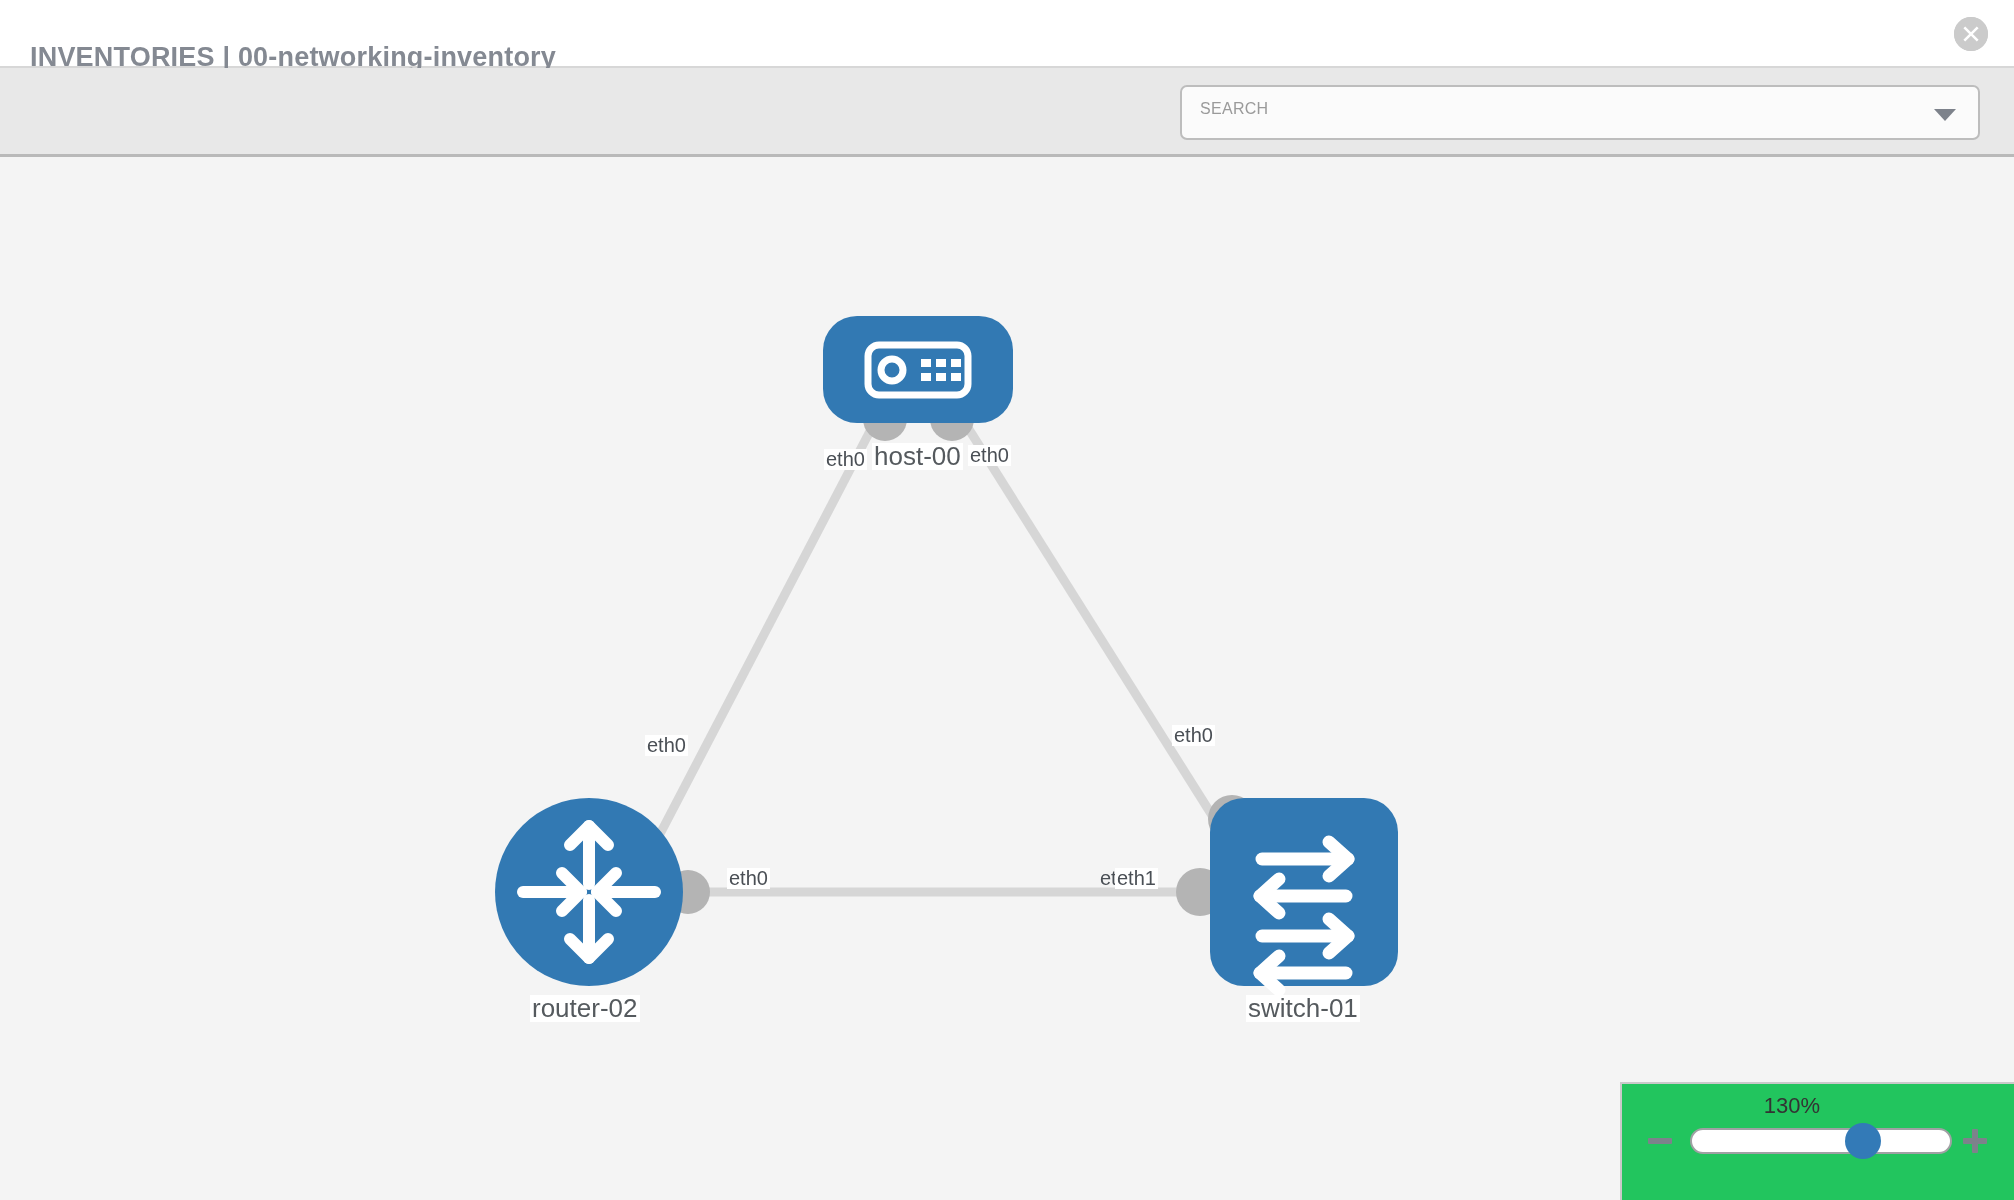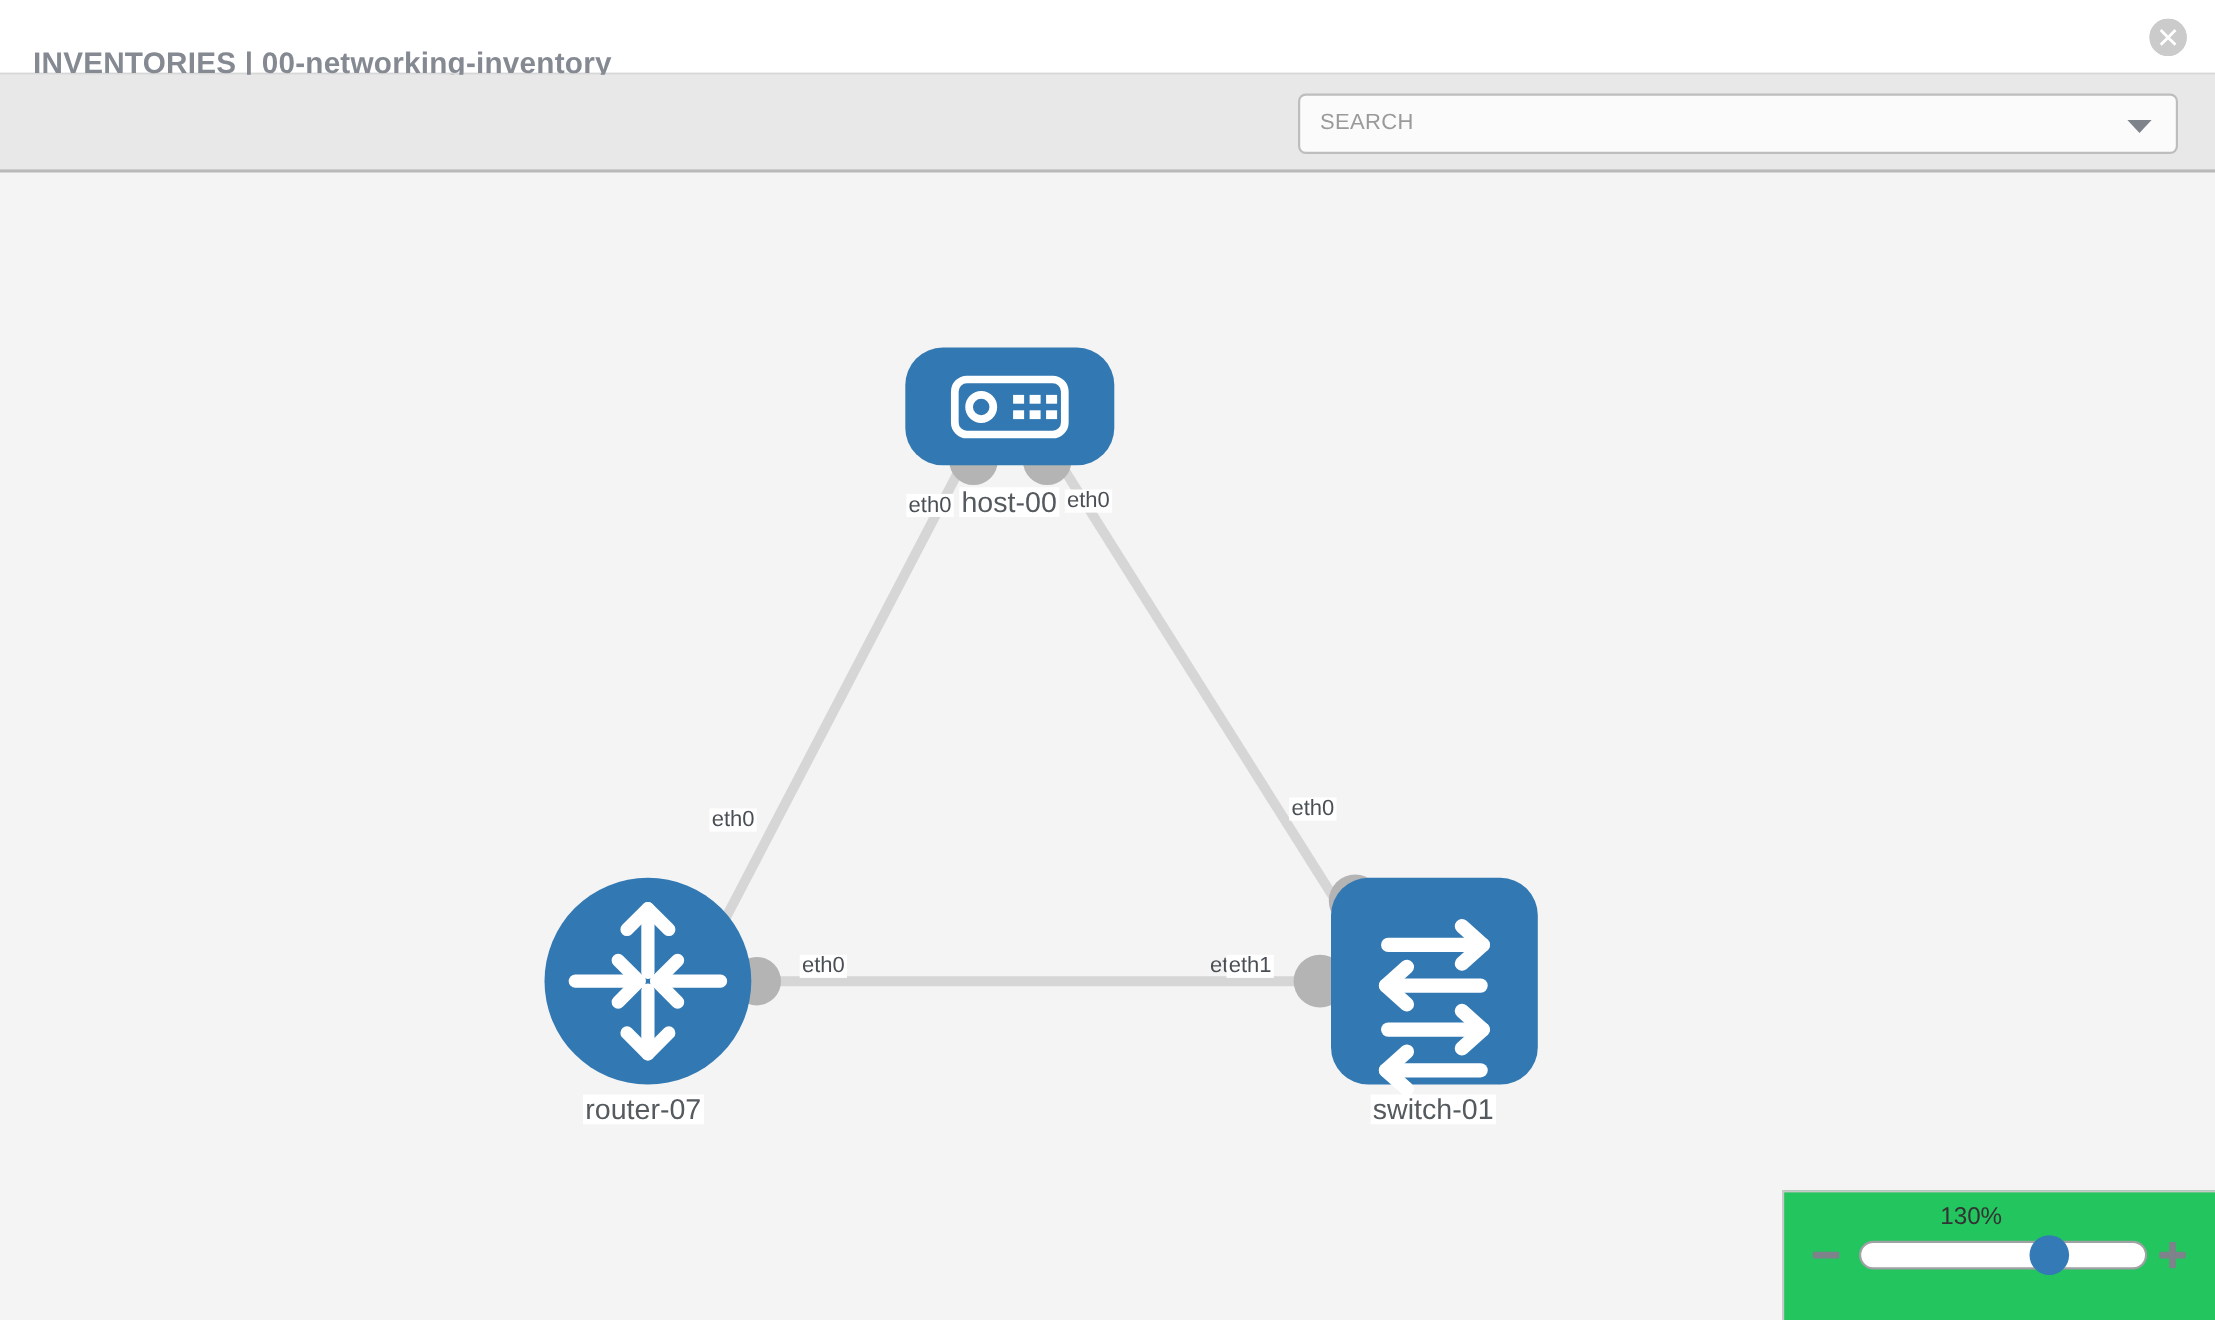--- a/index.html
+++ b/index.html
@@ -114,21 +114,21 @@
     background: #fbfbfb;
     border: 2px solid #bdbdbd;
     border-radius: 7px;
     box-sizing: border-box;
     cursor: text;
   }
   .search-select .label {
     position: absolute;
     left: 18px;
     top: 13px;
-    font-size: 20px;
+    font-size: 16px;
     color: #9a9a9a;
     letter-spacing: 0.3px;
   }
 
   
   .canvas {
     position: absolute;
     left: 0; top: 157px;
     width: 2014px;
     height: 1043px;
@@ -316,21 +316,21 @@
 
     <span class="iface-label" style="left:824px; top:292px;">eth0</span>
     <span class="iface-label" style="left:968px; top:288px;">eth0</span>
     <span class="iface-label" style="left:645px; top:578px;">eth0</span>
     <span class="iface-label" style="left:1172px; top:568px;">eth0</span>
     <span class="iface-label" style="left:727px; top:711px;">eth0</span>
     <span class="iface-label" style="left:1098px; top:711px; background:transparent;">eth0</span>
     <span class="iface-label" style="left:1115px; top:711px;">eth1</span>
 
     <span class="node-label" style="left:872px; top:286px;">host-00</span>
-    <span class="node-label" style="left:530px; top:838px;">router-07</span>
+    <span class="node-label" style="left:530px; top:838px;">router-02</span>
     <span class="node-label" style="left:1246px; top:838px;">switch-01</span>
   </div>
 
   <div class="zoom-panel">
     <div class="zoom-pct">130%</div>
 
     <div class="zoom-minus">
       <svg width="26" height="26" viewBox="0 0 26 26" aria-hidden="true">
         <rect x="1" y="10" width="24" height="6" rx="1" fill="#7d828b"></rect>
       </svg>

